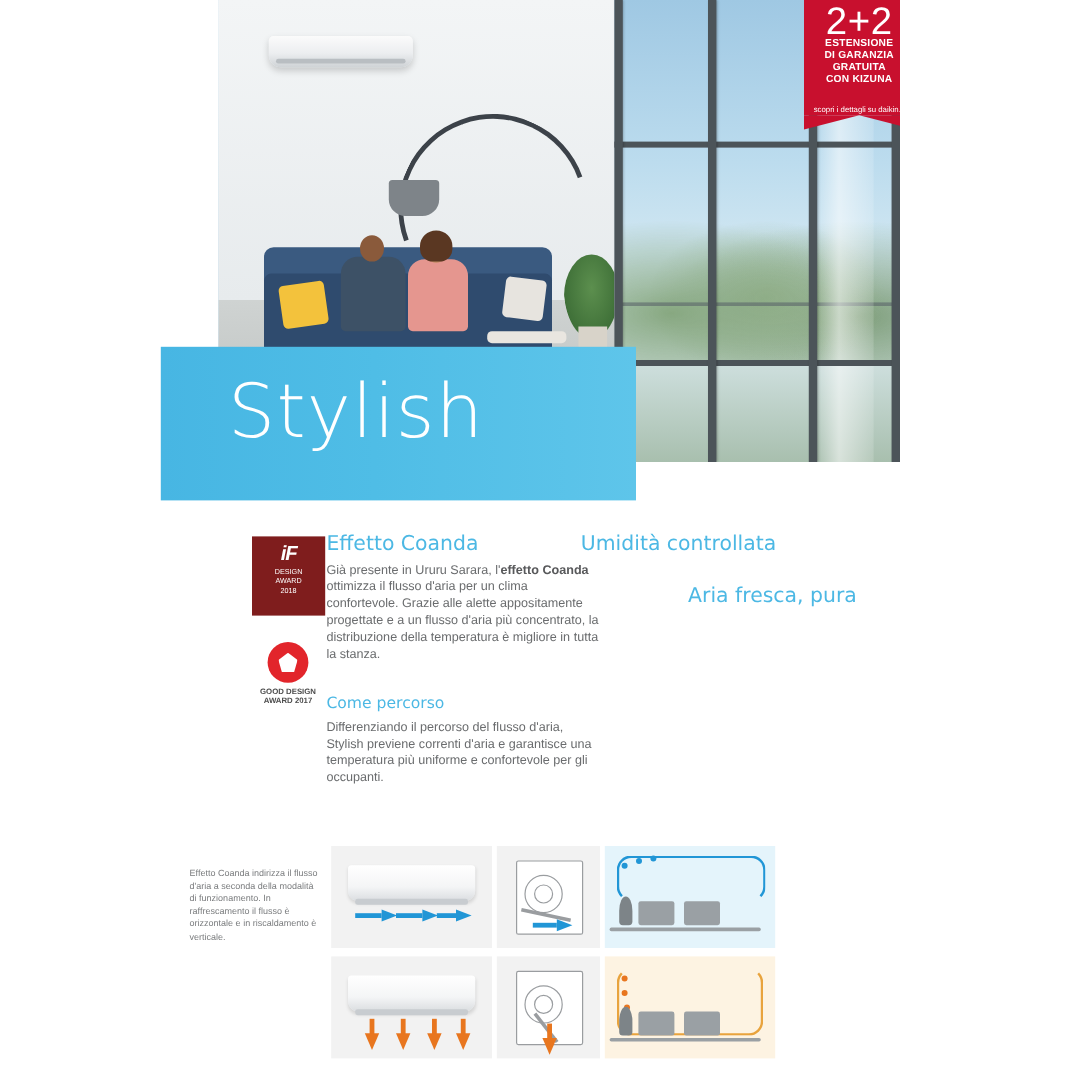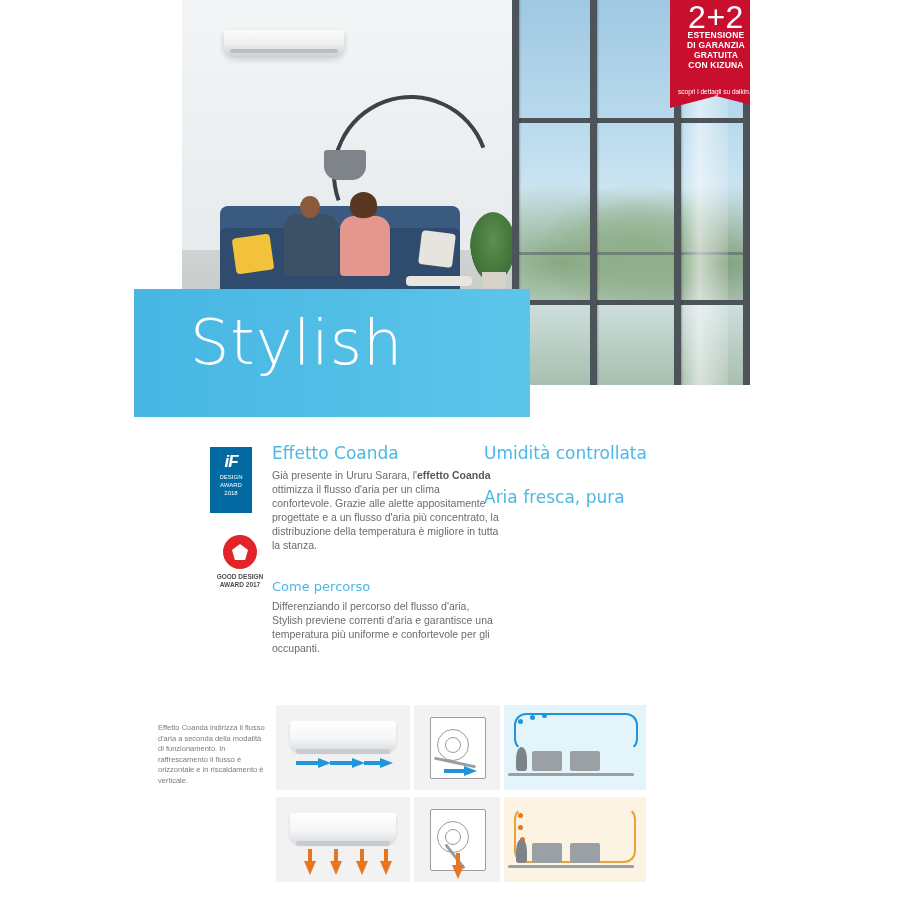--- a/index.html
+++ b/index.html
@@ -286,22 +286,22 @@
     z-index: -1;
   }
 
   
   .awards {
     position: absolute;
     left: 210px; top: 447px;
     width: 60px;
   }
   .award-if {
-    width: 42px; height: 66px;
-    background: #0369a1;
+    width: 61px; height: 66px;
+    background: #7f1d1d;
     color: #fff;
     text-align: center;
     font-size: 6px;
     line-height: 8px;
     padding-top: 4px;
     box-sizing: border-box;
   }
   .award-if .if-mark {
     font-size: 17px;
     font-weight: bold;
@@ -355,21 +355,21 @@
   h3.subhead {
     font-size: 13px;
     font-weight: normal;
     color: #4cb8e4;
     margin: 0 0 5px 0;
     font-family: "DejaVu Sans", sans-serif;
   }
   .para { margin: 0 0 11px 0; }
   .para b { color: #58595b; }
   .gap-block { margin-top: 28px; }
-  .gap-block-r { margin-top: 30px; }
+  .gap-block-r { margin-top: 30px; text-align: right; }
 
   
   .bottom-caption {
     position: absolute;
     left: 158px; top: 723px;
     width: 108px;
     font-size: 7.5px;
     line-height: 10.5px;
     color: #7a7c7e;
   }

